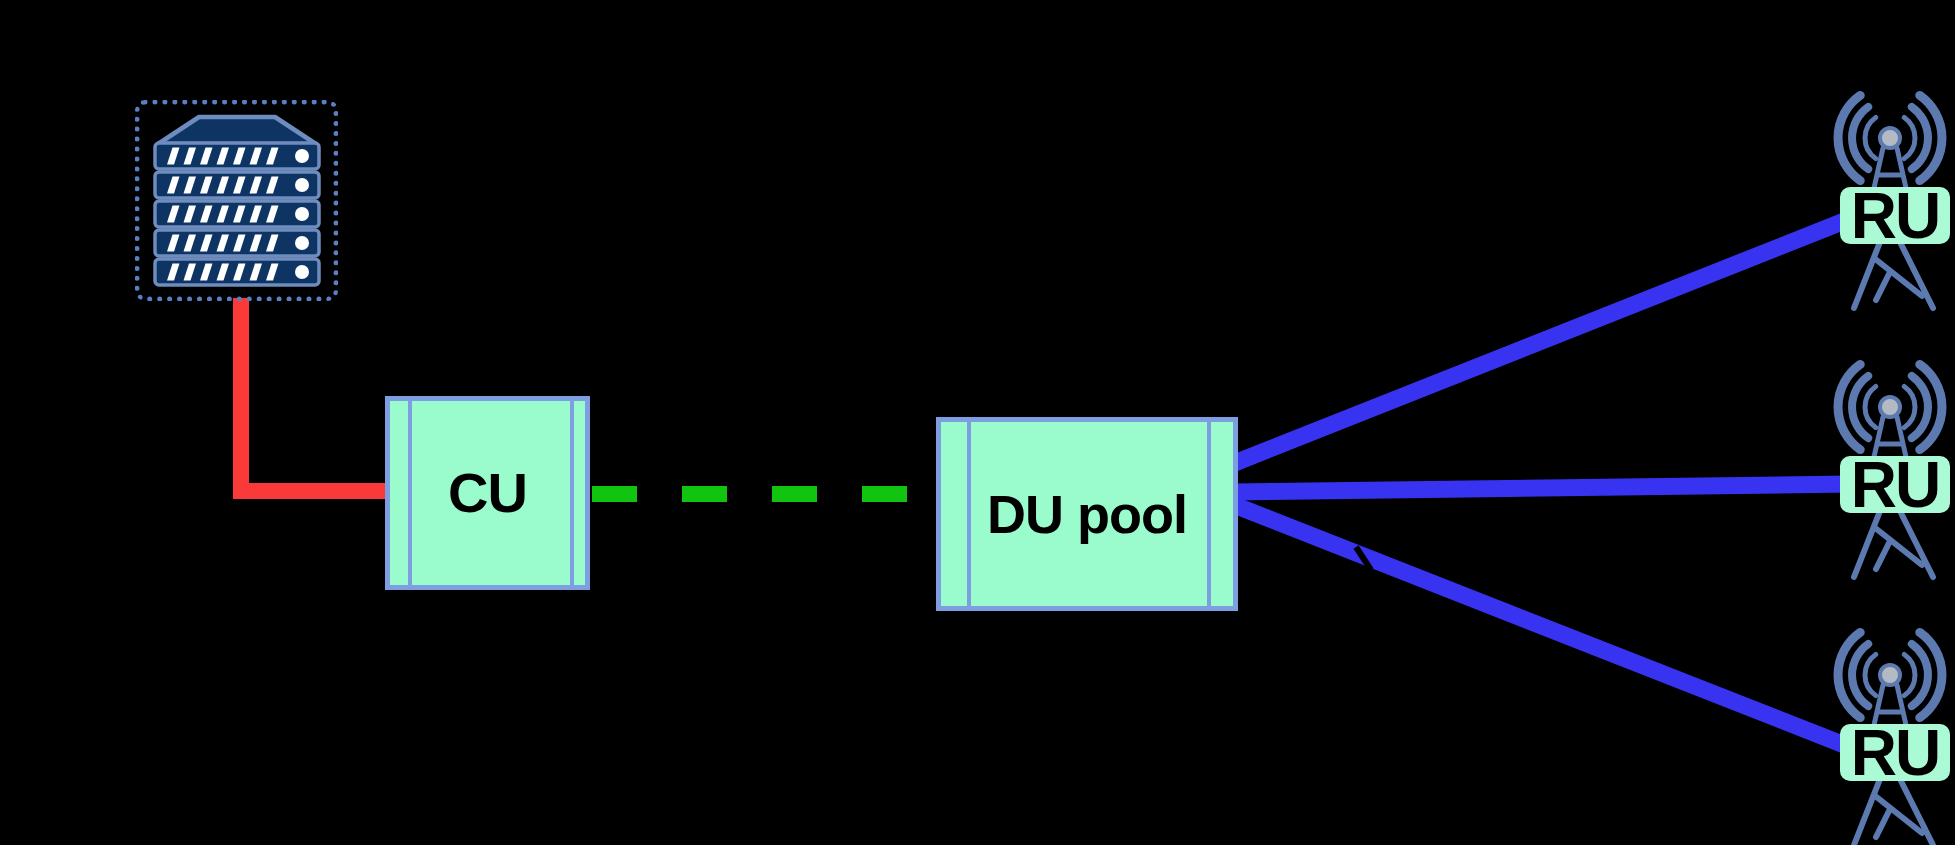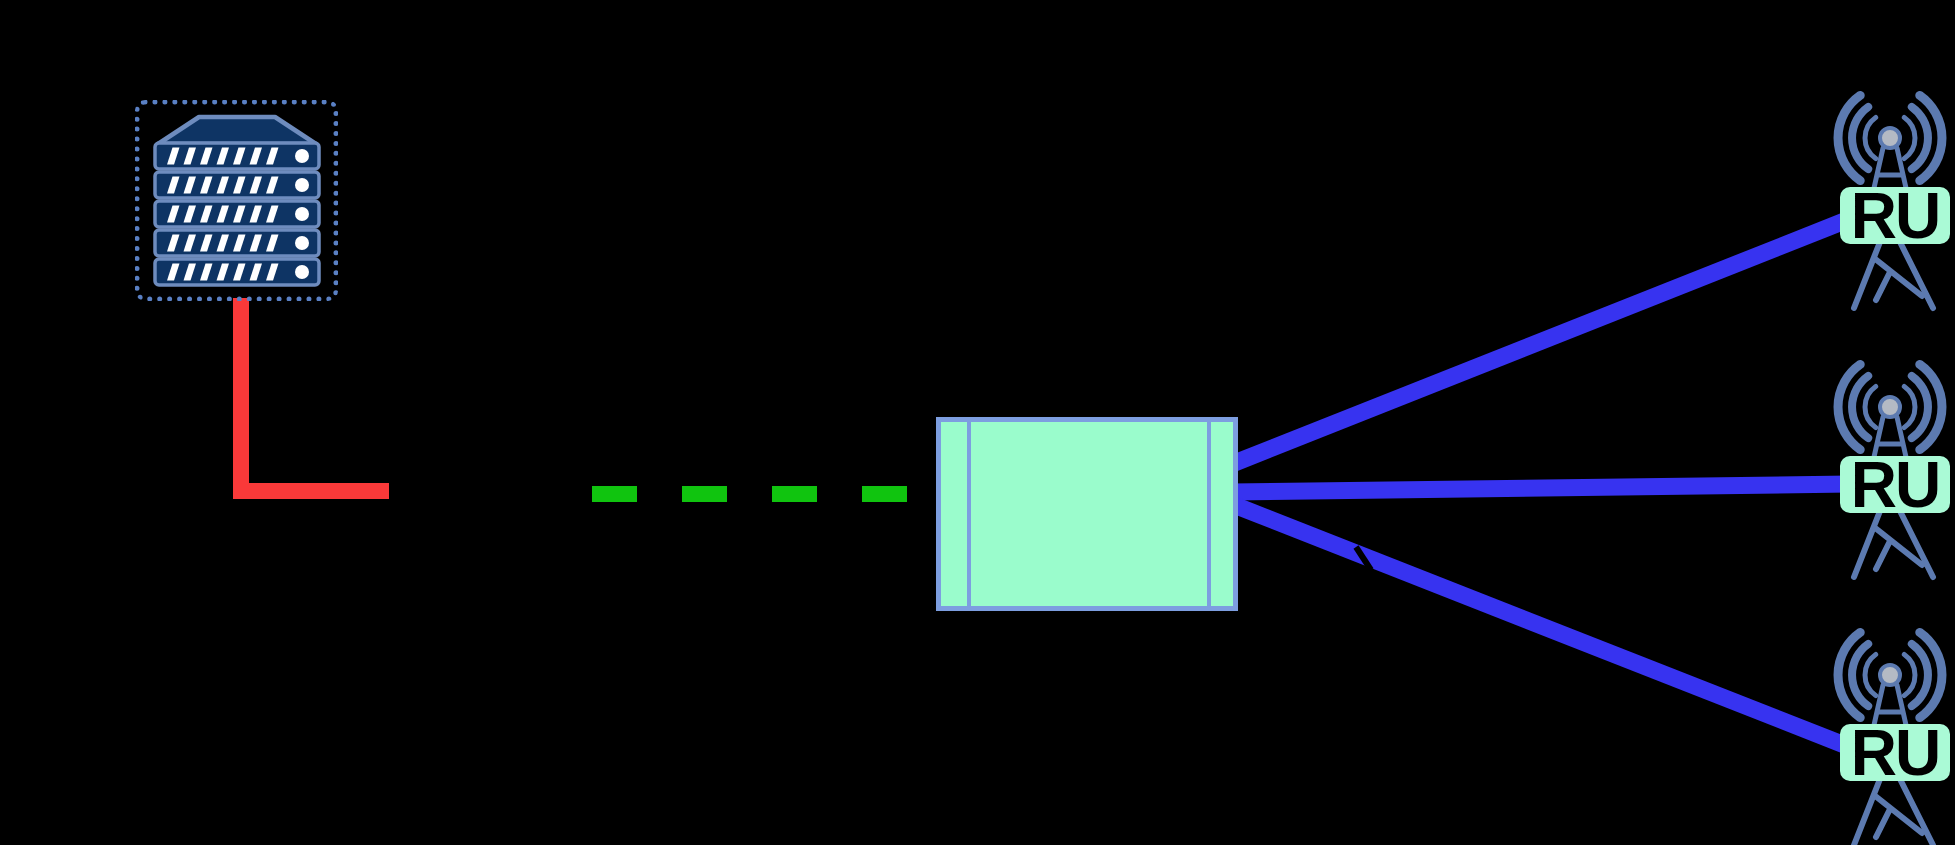--- a/index.html
+++ b/index.html
@@ -105,24 +105,30 @@
       <use href="#slashrow"></use>
         <circle cx="147" cy="13" r="7" fill="#fff"></circle>
     </g>
     <g transform="translate(2,146)">
       <rect x="0" y="0" width="164" height="26" rx="4" fill="var(--navy)" stroke="var(--srvborder)" stroke-width="3.5"></rect>
       <use href="#slashrow"></use>
         <circle cx="147" cy="13" r="7" fill="#fff"></circle>
     </g>
   </svg>
 
+  <div class="abs flow-box cu-box">
+    <div class="vline vl-left"></div>
+    <div class="vline vl-right"></div>
+    <span class="node-label">CU</span>
+  </div>
 
   <div class="abs flow-box du-box">
     <div class="vline vl-left"></div>
     <div class="vline vl-right"></div>
+    <span class="node-label">DU pool</span>
   </div>
 
   <div class="abs ru-tower tw-top">
     <svg viewBox="0 0 120 222" width="120" height="222" fill="none">
       <g stroke="var(--steel)" stroke-linecap="round">
         <path d="M30.2 5.4 A52 52 0 0 0 30.2 90.6" stroke-width="9"></path>
         <path d="M38.2 16.9 A38 38 0 0 0 38.2 79.1" stroke-width="8"></path>
         <path d="M45.7 27.5 A25 25 0 0 0 45.7 68.5" stroke-width="5"></path>
         <path d="M89.8 5.4 A52 52 0 0 1 89.8 90.6" stroke-width="9"></path>
         <path d="M81.8 16.9 A38 38 0 0 1 81.8 79.1" stroke-width="8"></path>

